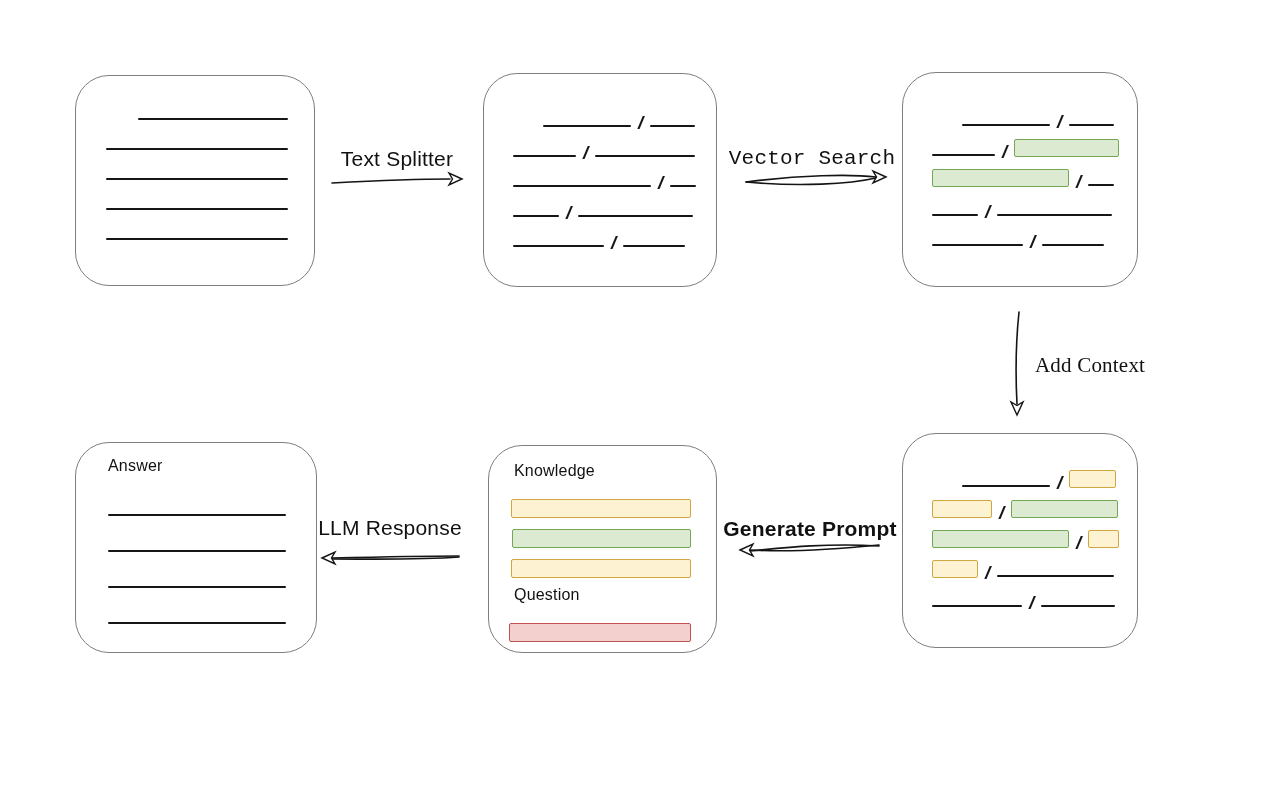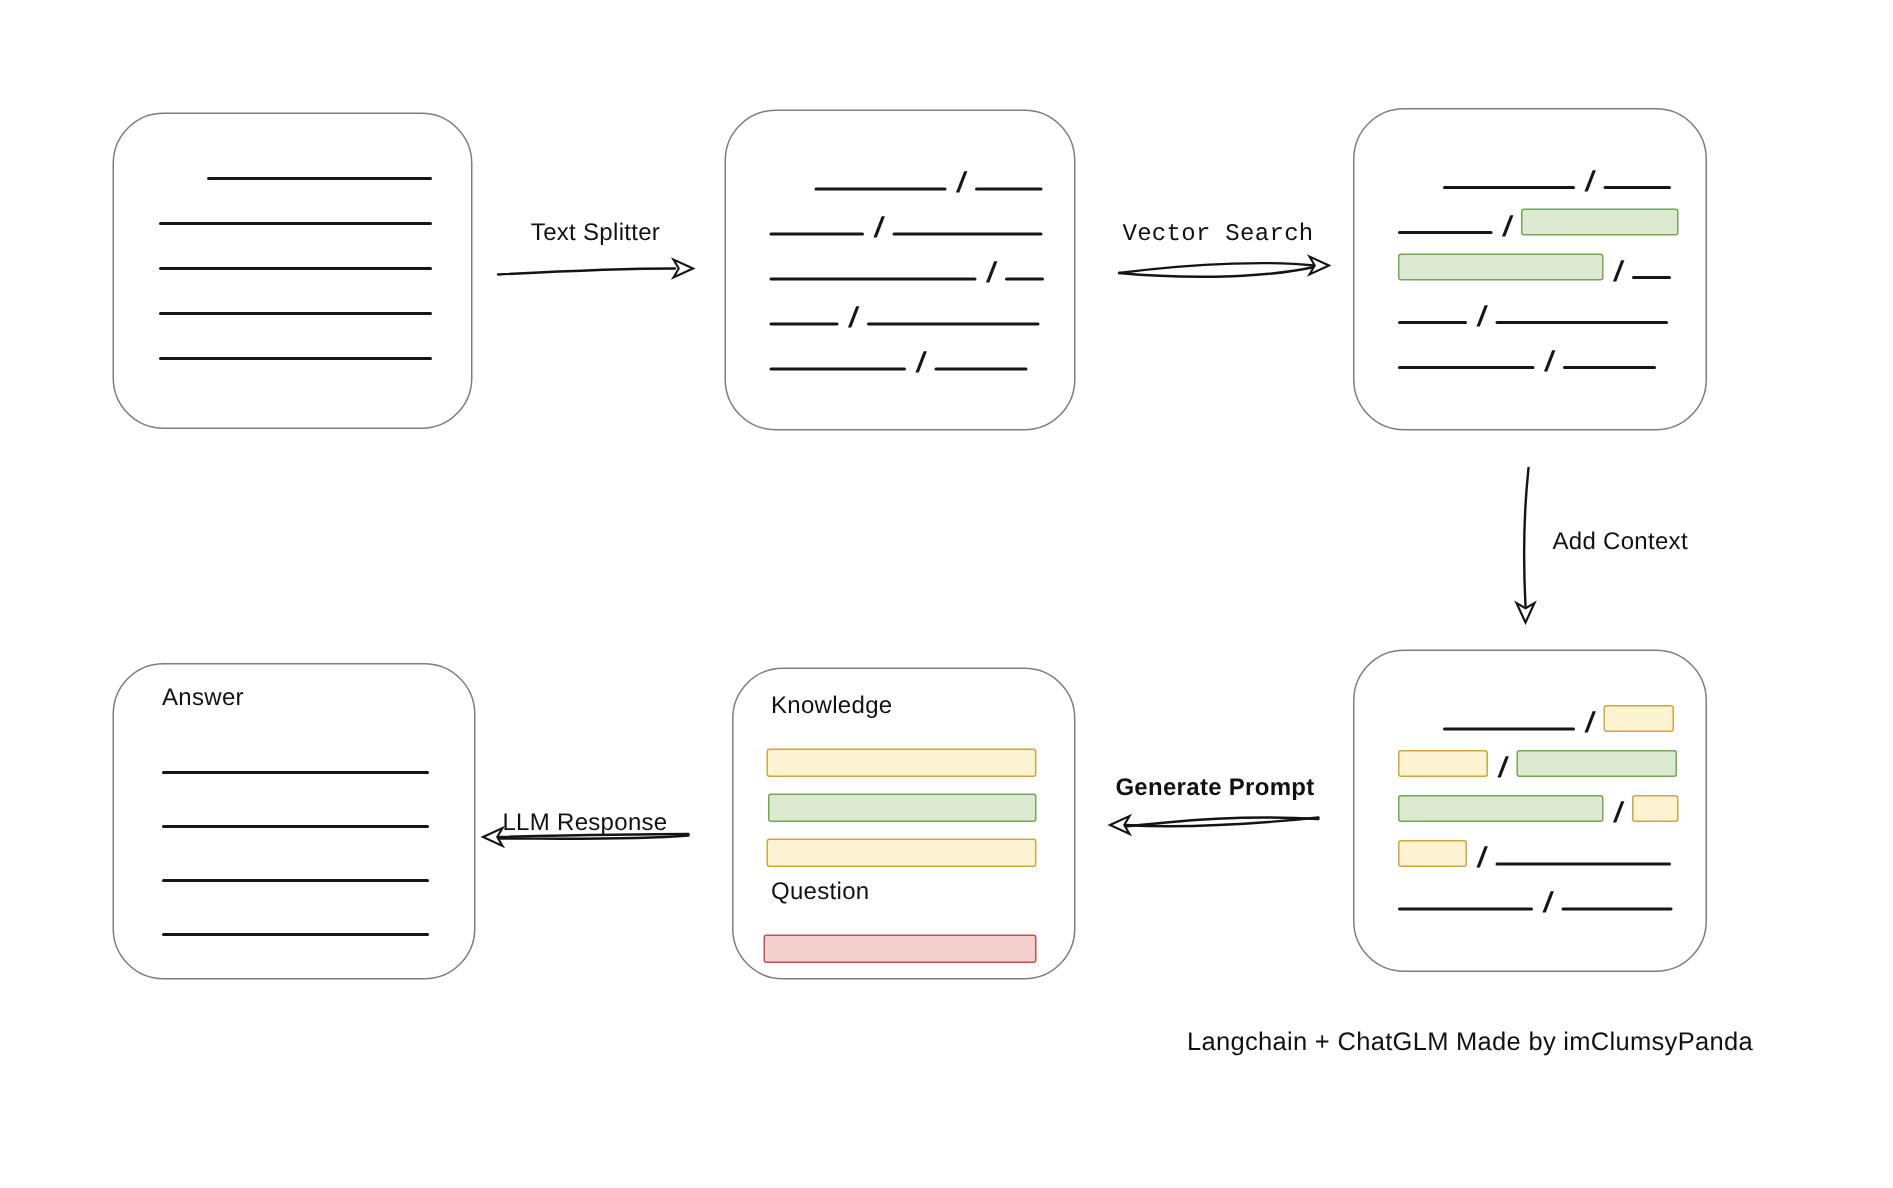--- a/index.html
+++ b/index.html
@@ -17,21 +17,21 @@
   .chip{box-sizing:border-box;border-radius:2px;}
   .chip-green{background:#dcead2;border:1.4px solid #72a755;}
   .chip-yellow{background:#fdf3d2;border:1.4px solid #d0a73f;}
   .chip-red{background:#f3cfcd;border:1.4px solid #c05250;}
   .sep{
     font-size:19px;font-weight:600;line-height:1;margin:0 7px;color:#161616;
     transform:translateY(4px);font-style:italic;
   }
   .bh{display:flex;align-items:center;font-size:16px;letter-spacing:.2px;color:#111;}
   .label{
-    position:absolute;font-size:16px;letter-spacing:.2px;color:#111;white-space:nowrap;
+    position:absolute;font-size:21px;letter-spacing:.2px;color:#111;white-space:nowrap;
   }
   .label.centered{transform:translateX(-50%);}
   .caption{
     position:absolute;font-size:17px;letter-spacing:.2px;color:#111;white-space:nowrap;
     transform:translateX(-50%);
   }
 </style>
 </head>
 <body>
 
@@ -193,18 +193,17 @@
       <div class="row" style="height: 36px; margin-left: 32px;">
         <div class="line" style="width: 178px;"></div>
       </div>
       <div class="row" style="height: 36px; margin-left: 32px;">
         <div class="line" style="width: 178px;"></div>
       </div>
     </div>
 
   <div class="label centered" style="left:397px;top:147px;">Text Splitter</div>
   <div class="label centered" style="left:812px;top:147px;font-family:Liberation Mono, monospace;">Vector Search</div>
-  <div class="label" style="left:1035px;top:353px;">Add Context</div>
+  <div class="label" style="left:1035px;top:353px;font-family:Liberation Serif, serif;">Add Context</div>
   <div class="label centered" style="left:810px;top:517px;font-weight:bold;">Generate Prompt</div>
-  <div class="label centered" style="left:390px;top:540px;">LLM Response</div>
-
-  <div class="caption" style="left:980px;top:685px;">Langchain + ChatGLM Made by imClumsyPanda</div>
+  <div class="label centered" style="left:390px;top:516px;">LLM Response</div>
+
 </div>
 
 </body></html>

